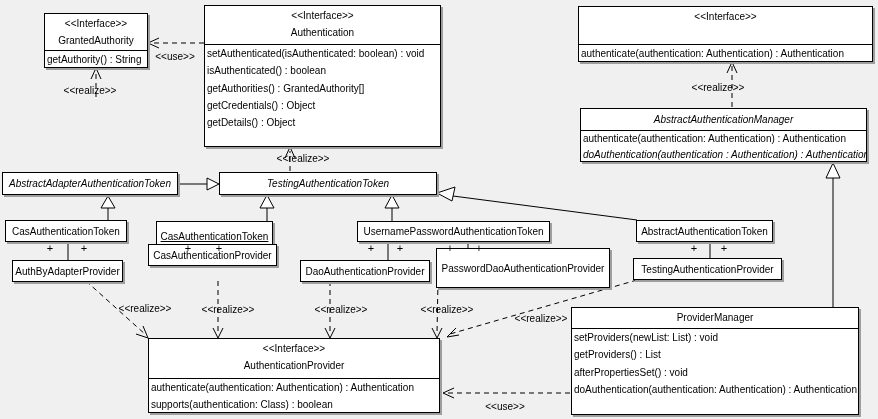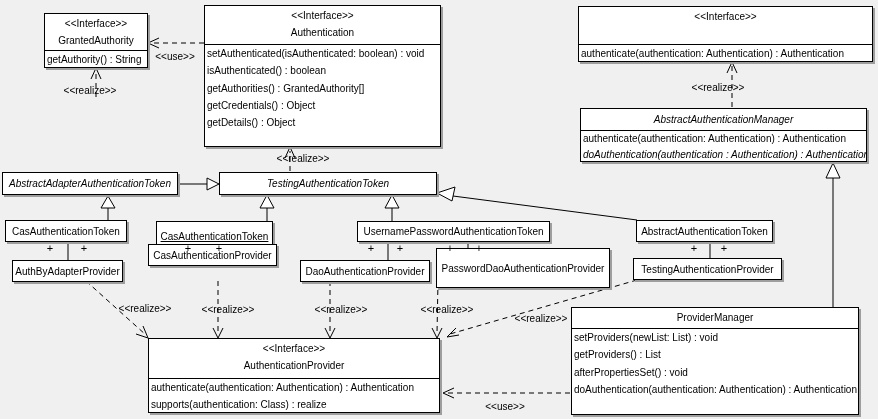--- a/index.html
+++ b/index.html
@@ -233,21 +233,21 @@
     <div class="nm">TestingAuthenticationProvider</div>
   </div>
 
   <div class="uml-box" style="left:148px;top:338px;width:292px;height:75px;">
     <div class="hdr" style="height:38px;">
       <div>&lt;&lt;Interface&gt;&gt;</div>
       <div>AuthenticationProvider</div>
     </div>
     <div class="methods" style="height:34px;">
       <div class="m" style="line-height:17px;">authenticate(authentication: Authentication) : Authentication</div>
-      <div class="m" style="line-height:17px;">supports(authentication: Class) : realize</div>
+      <div class="m" style="line-height:17px;">supports(authentication: Class) : boolean</div>
     </div>
   </div>
 
   <div class="uml-box" style="left:571px;top:307px;width:288px;height:108px;">
     <div class="hdr" style="height:19px;">
       <div style="line-height:18px;border-radius:9px;">ProviderManager</div>
     </div>
     <div class="methods" style="height:87px;">
       <div class="m">setProviders(newList: List) : void</div>
       <div class="m">getProviders() : List</div>

